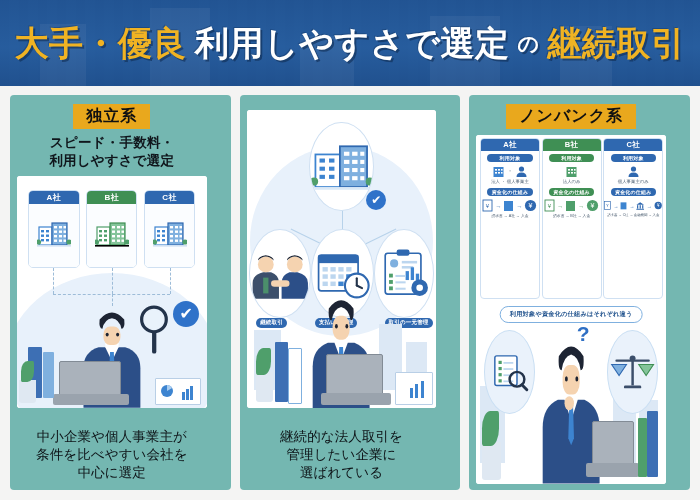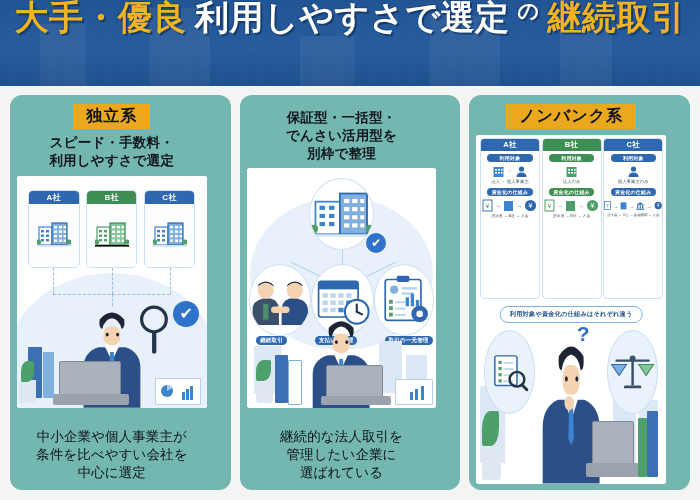--- a/index.html
+++ b/index.html
@@ -37,20 +37,21 @@
     position: absolute;
     bottom: 0;
     background: rgba(255,255,255,0.05);
   }
   .header-title {
     position: absolute;
     left: 0; top: 0;
     width: 700px;
     height: 86px;
     display: flex;
+    align-items: center;
     justify-content: center;
     gap: 8px;
     white-space: nowrap;
     letter-spacing: 0.5px;
   }
   .ht {
     font-size: 34px;
     font-weight: bold;
     line-height: 1;
     text-shadow: 2px 2px 0 rgba(12,40,76,0.55), -1px -1px 0 rgba(12,40,76,0.3);
@@ -67,21 +68,21 @@
     height: 414px;
     display: flex;
     gap: 9px;
     padding: 9px 10px 10px 10px;
     box-sizing: border-box;
   }
   .card {
     position: relative;
     flex: 1 1 0;
     background: #74b7b1;
-    border-radius: 12px;
+    border-radius: 4px;
     display: flex;
     flex-direction: column;
     align-items: center;
     padding: 9px 24px 6px 7px;
     box-sizing: border-box;
     overflow: hidden;
   }
 
   .badge {
     display: inline-block;
@@ -93,21 +94,21 @@
     padding: 4px 13px 5px 13px;
     letter-spacing: 1px;
     white-space: nowrap;
   }
   .subtitle {
     margin-top: 5px;
     color: #10161c;
     font-size: 13.5px;
     font-weight: bold;
     line-height: 1.32;
-    text-align: center;
+    text-align: right;
     letter-spacing: 0.2px;
   }
 
   .illus {
     margin-top: 6px;
     width: 100%;
     flex: 1 1 auto;
     background: #ffffff;
     border-radius: 3px;
     position: relative;
@@ -494,21 +495,20 @@
             <circle cx="8" cy="8" r="6" fill="#3d84d0"></circle>
             <path d="M8 8 L8 2 A6 6 0 0 1 13.2 5 Z" fill="#a9cdf0"></path>
           </svg>
         </div>
       </div>
 
       <div class="caption">中小企業や個人事業主が<br>条件を比べやすい会社を<br>中心に選定</div>
     </div>
 
     <div class="card">
-      <div class="subtitle">保証型・一括型・<br>でんさい活用型を<br>別枠で整理</div>
 
       <div class="illus">
         <div class="il-bg"></div>
         <div class="halo" style="left:2%;top:12%;width:96%;height:64%;"></div>
 
         <div class="dotline" style="left:22%;top:44%;width:30%;transform:rotate(26deg);border-top-style:solid;border-color:#b7d2ea;"></div>
         <div class="dotline" style="left:50%;top:44%;width:30%;transform:rotate(-26deg);border-top-style:solid;border-color:#b7d2ea;"></div>
         <div class="dotline v" style="left:50%;top:33%;height:18%;border-left-style:solid;border-color:#b7d2ea;"></div>
 
         <div class="node" style="left:33%;top:4%;width:34%;height:30%;">

